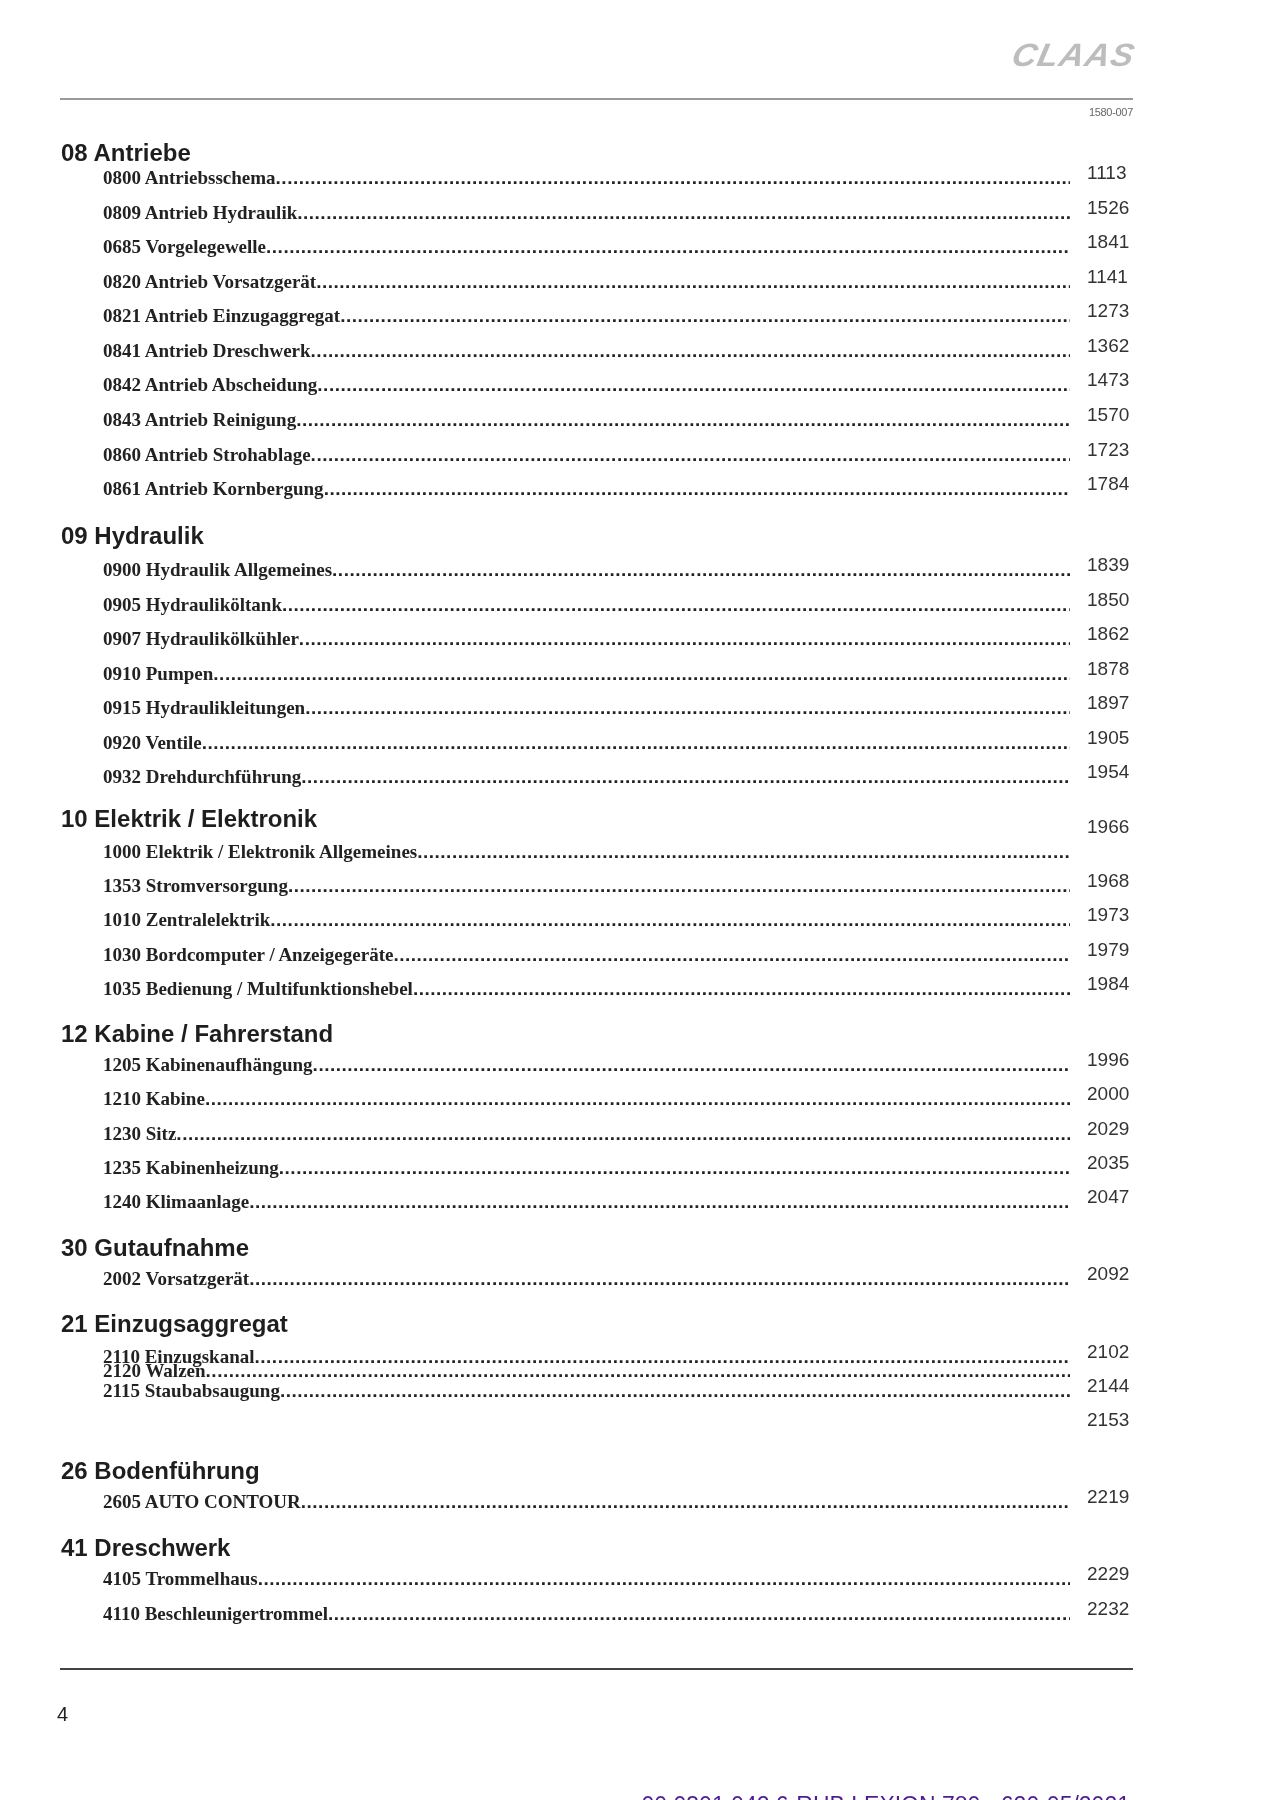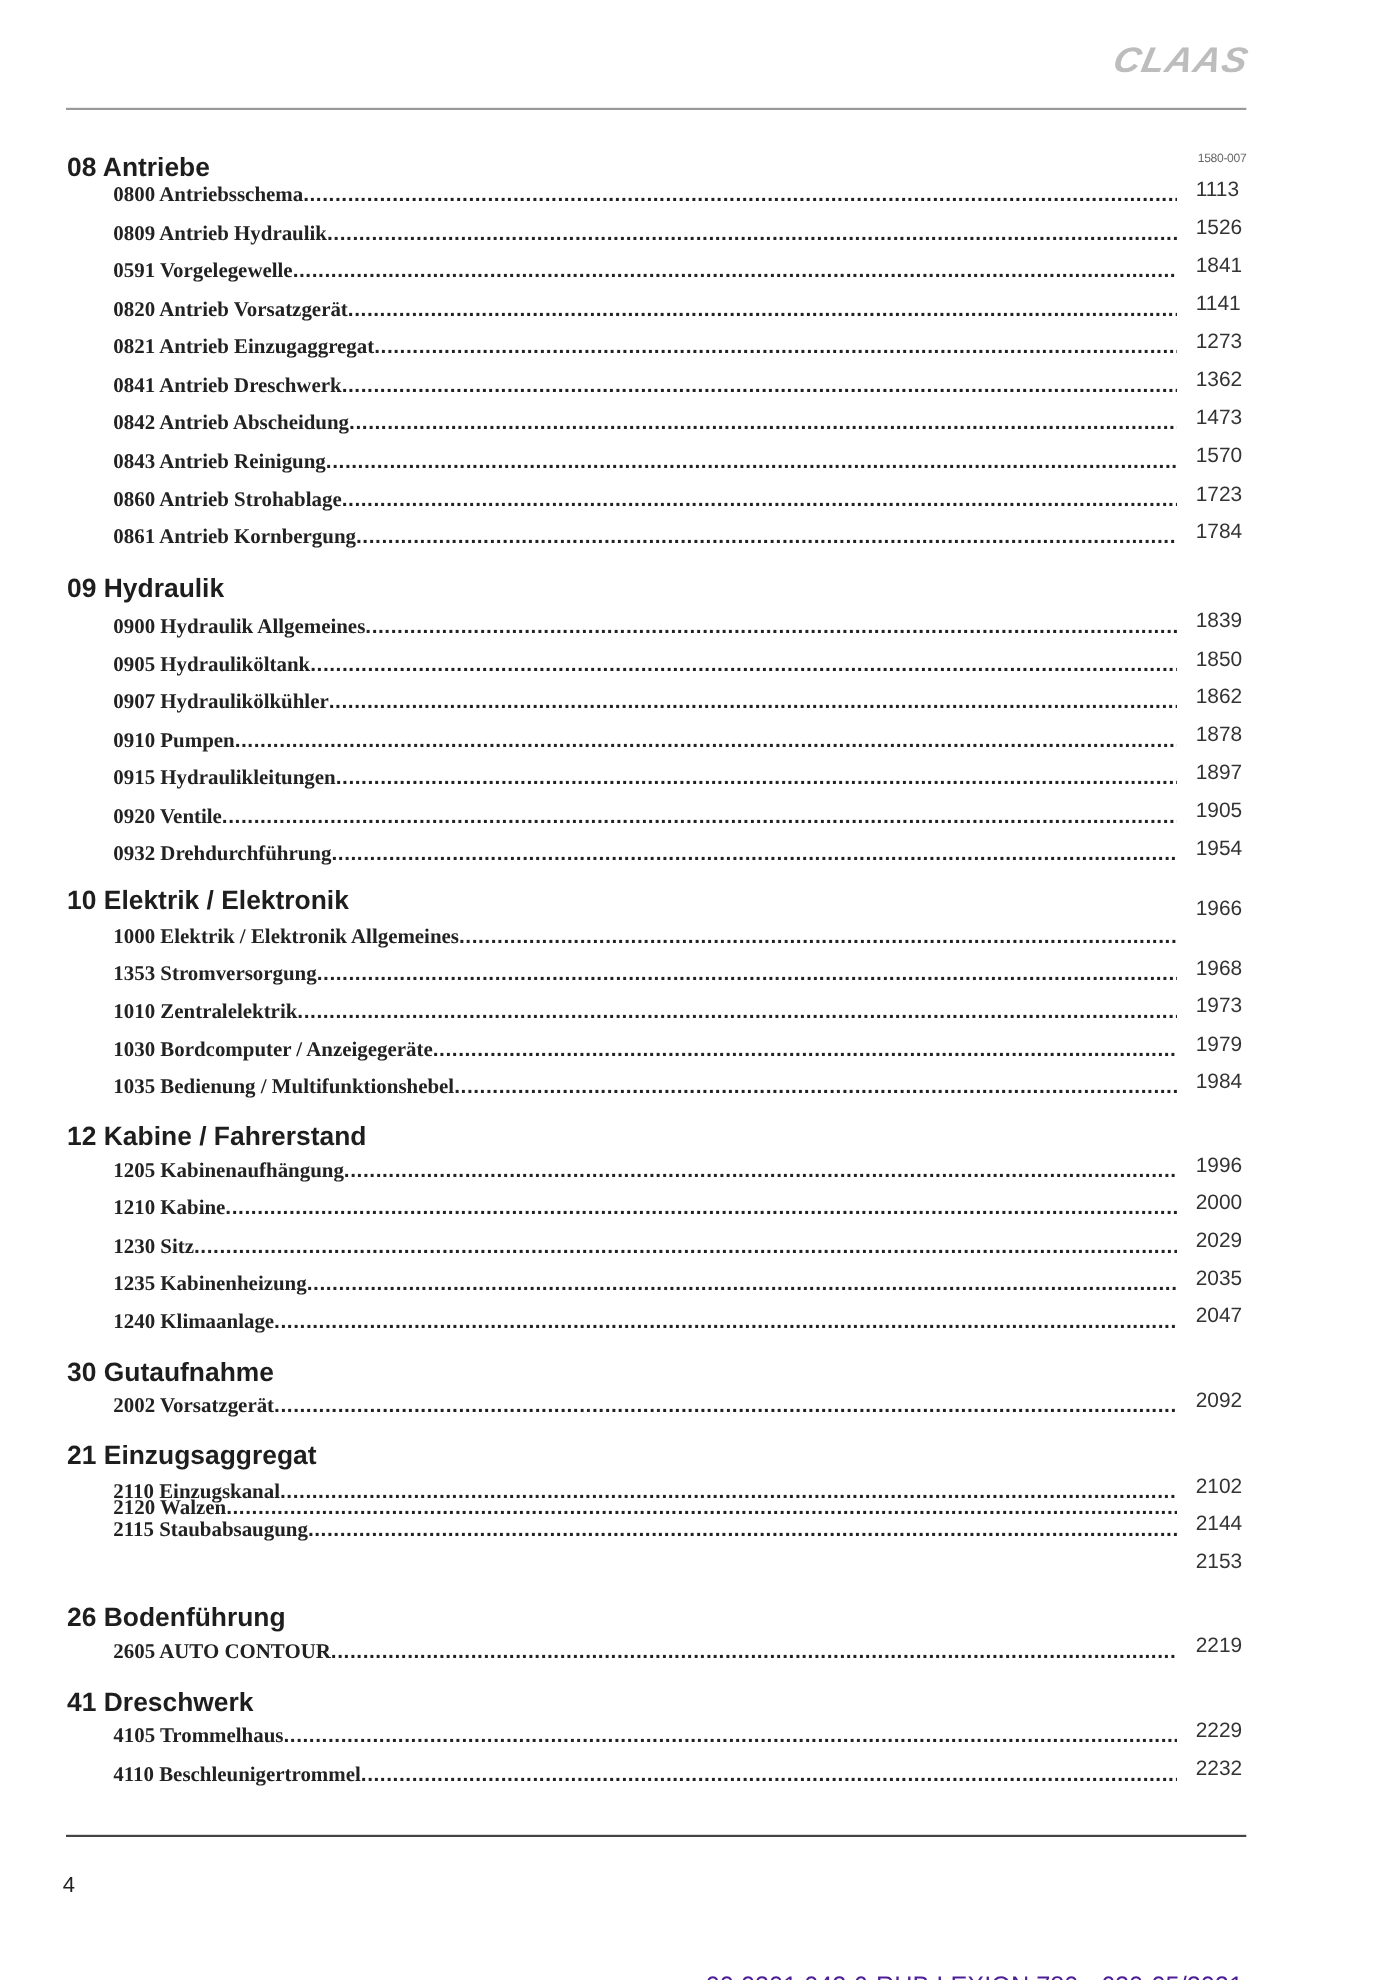--- a/index.html
+++ b/index.html
@@ -3,21 +3,21 @@
 <meta charset="utf-8">
 <style>
   html, body { margin: 0; padding: 0; background: #ffffff; }
   body { width: 1273px; height: 1800px; position: relative; overflow: hidden;
          font-family: "Liberation Sans", "DejaVu Sans", sans-serif; color: #222; }
   .logo { position: absolute; left: 982px; top: 40px; width: 150px; height: 28px;
           font-family: "Liberation Sans", sans-serif; font-weight: 900; font-style: italic;
           font-size: 34px; line-height: 28px; color: #bdbdbd; letter-spacing: 1px;
           transform: skewX(-12deg) scaleY(0.95); transform-origin: left bottom; text-align: right; }
   .rule-top { position: absolute; left: 60px; top: 98px; width: 1073px; height: 0; border-top: 2px solid #9a9a9a; }
-  .docref { position: absolute; right: 140px; top: 106px; font-size: 11px; color: #666; letter-spacing: -0.3px; margin-top: 32px; }
+  .docref { position: absolute; right: 140px; top: 106px; font-size: 11px; color: #666; letter-spacing: -0.3px; }
   .heading { position: absolute; left: 61px; font-size: 24px; font-weight: bold; color: #1e1e1e;
              line-height: 24px; white-space: nowrap; }
   .entry { position: absolute; left: 103px; width: 967px; height: 22px; font-size: 19px; font-weight: bold;
            color: #222; line-height: 22px; white-space: nowrap; overflow: hidden; display: flex; }
   .entry .label { flex: 0 0 auto; font-family: Liberation Serif, serif; }
   .entry .leader { flex: 1 1 auto; overflow: hidden; letter-spacing: 0.5px; font-weight: bold; }
   .entry .leader::after { content: "................................................................................................................................................................................"; }
   .pageno { position: absolute; left: 1087px; width: 48px; font-size: 19px; font-weight: normal; color: #333;
             line-height: 22px; text-align: left; }
   .rule-bottom { position: absolute; left: 60px; top: 1668px; width: 1073px; height: 0; border-top: 2px solid #444; }
@@ -36,21 +36,21 @@
     <span class="label">0800 Antriebsschema</span>
     <span class="leader"></span>
   </div>
 <div class="pageno" style="top:162px">1113</div>
 <div class="entry" style="top:202px">
     <span class="label">0809 Antrieb Hydraulik</span>
     <span class="leader"></span>
   </div>
 <div class="pageno" style="top:197px">1526</div>
 <div class="entry" style="top:236px">
-    <span class="label">0591 Vorgelegewelle</span>
+    <span class="label">0685 Vorgelegewelle</span>
     <span class="leader"></span>
   </div>
 <div class="pageno" style="top:231px">1841</div>
 <div class="entry" style="top:271px">
     <span class="label">0820 Antrieb Vorsatzgerät</span>
     <span class="leader"></span>
   </div>
 <div class="pageno" style="top:266px">1141</div>
 <div class="entry" style="top:305px">
     <span class="label">0821 Antrieb Einzugaggregat</span>

